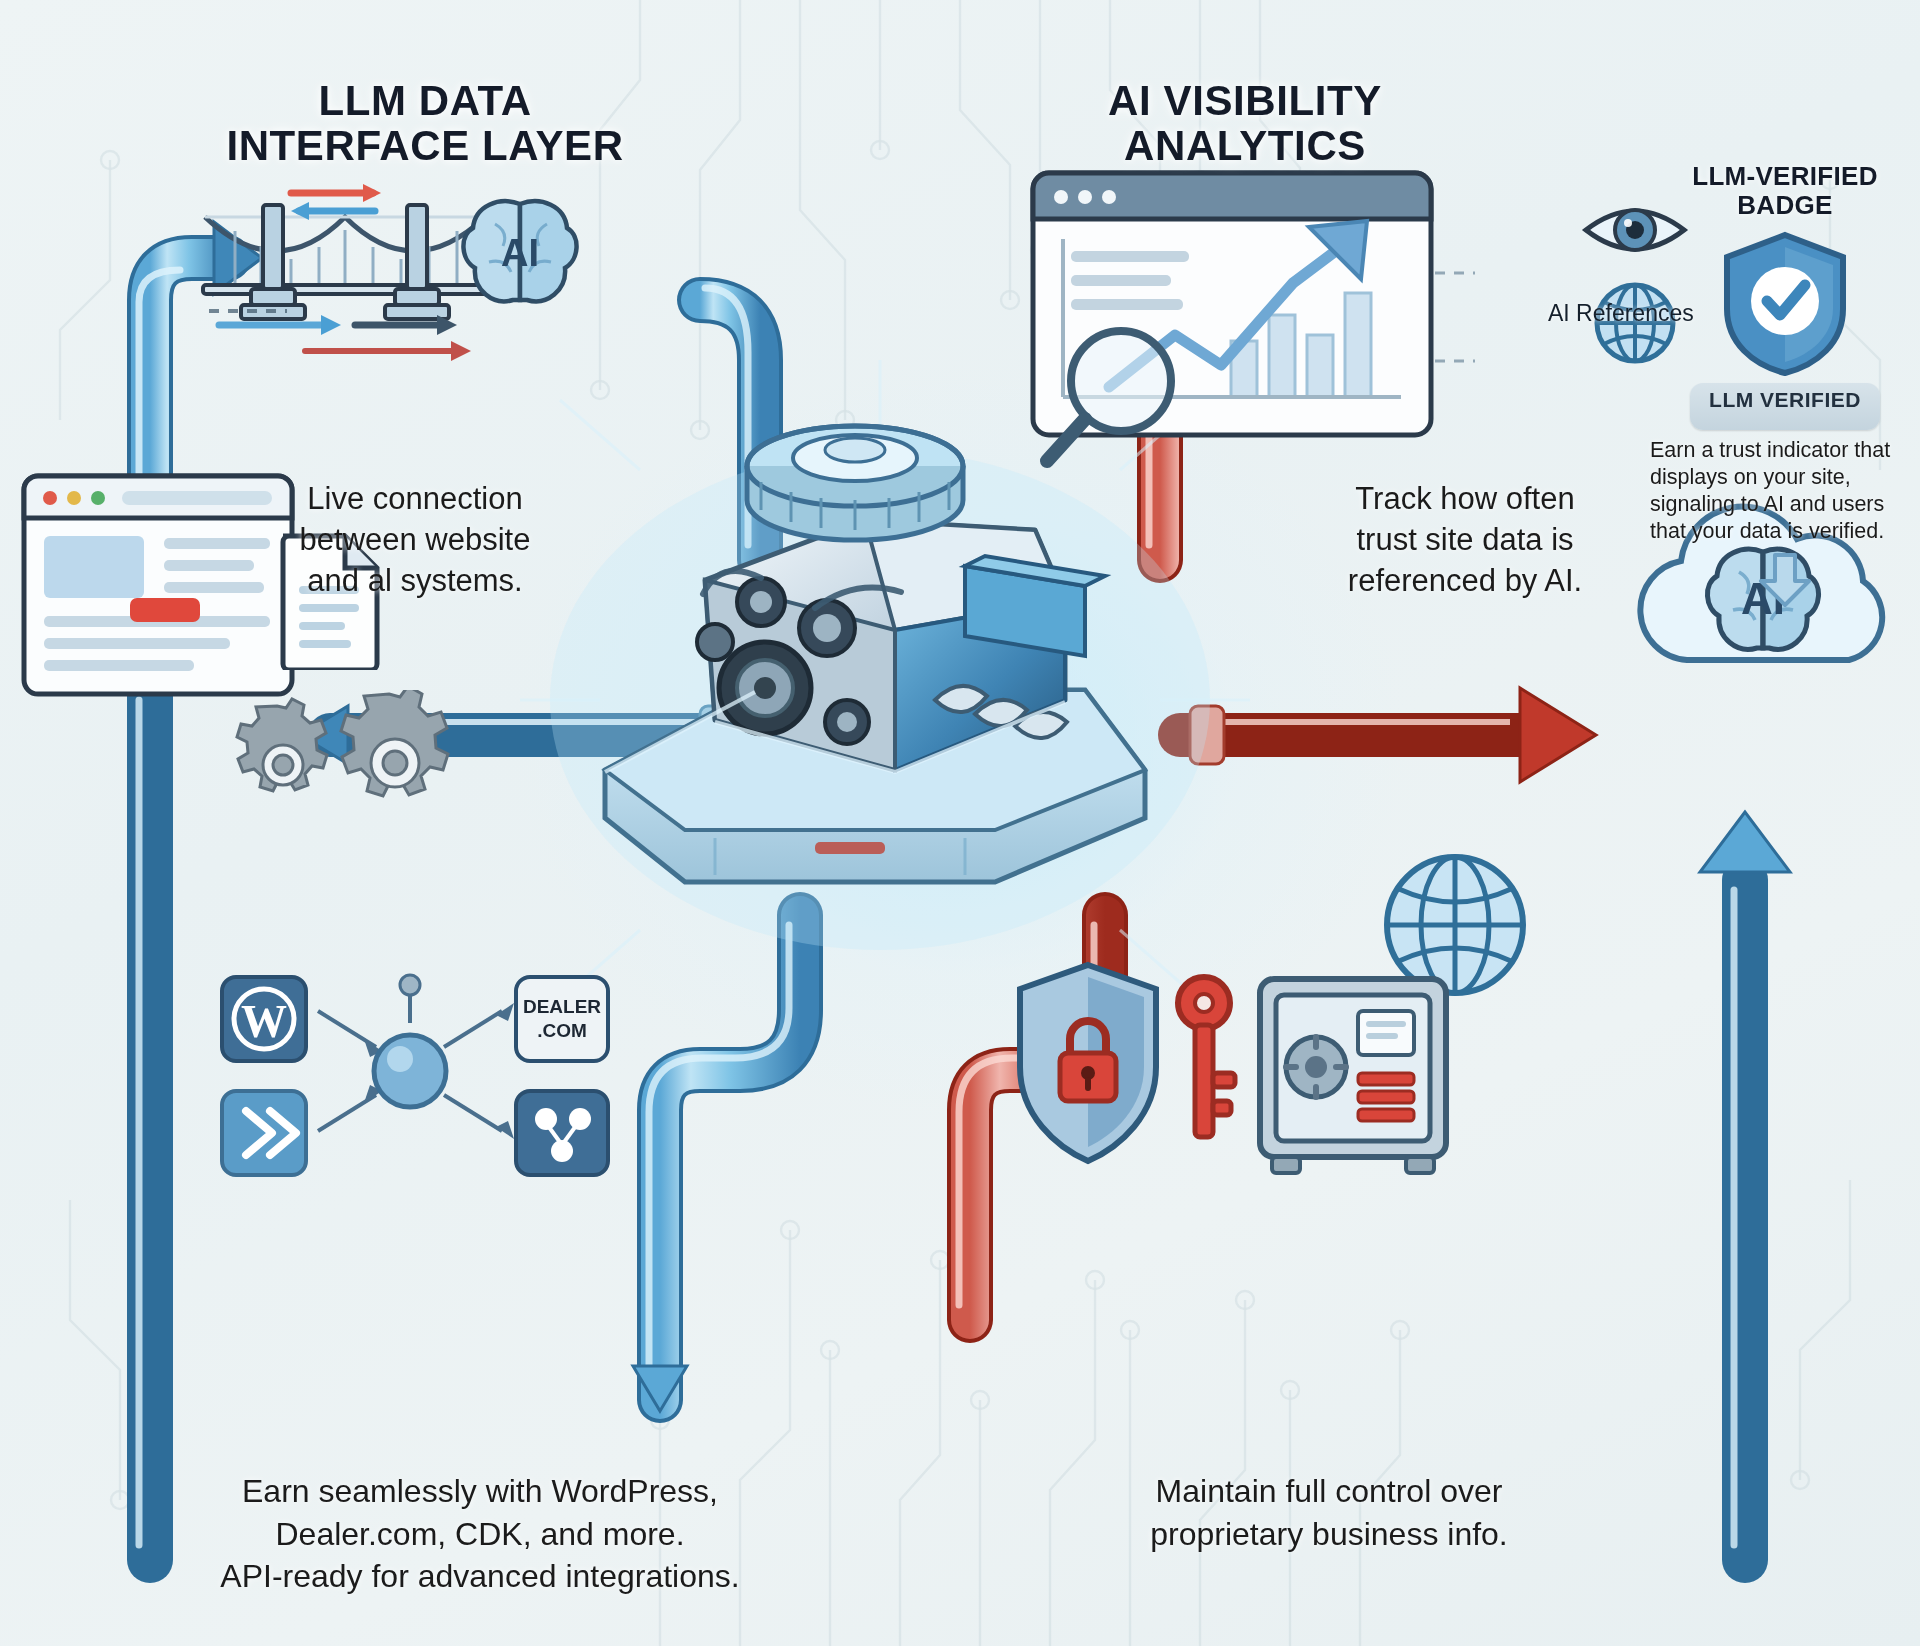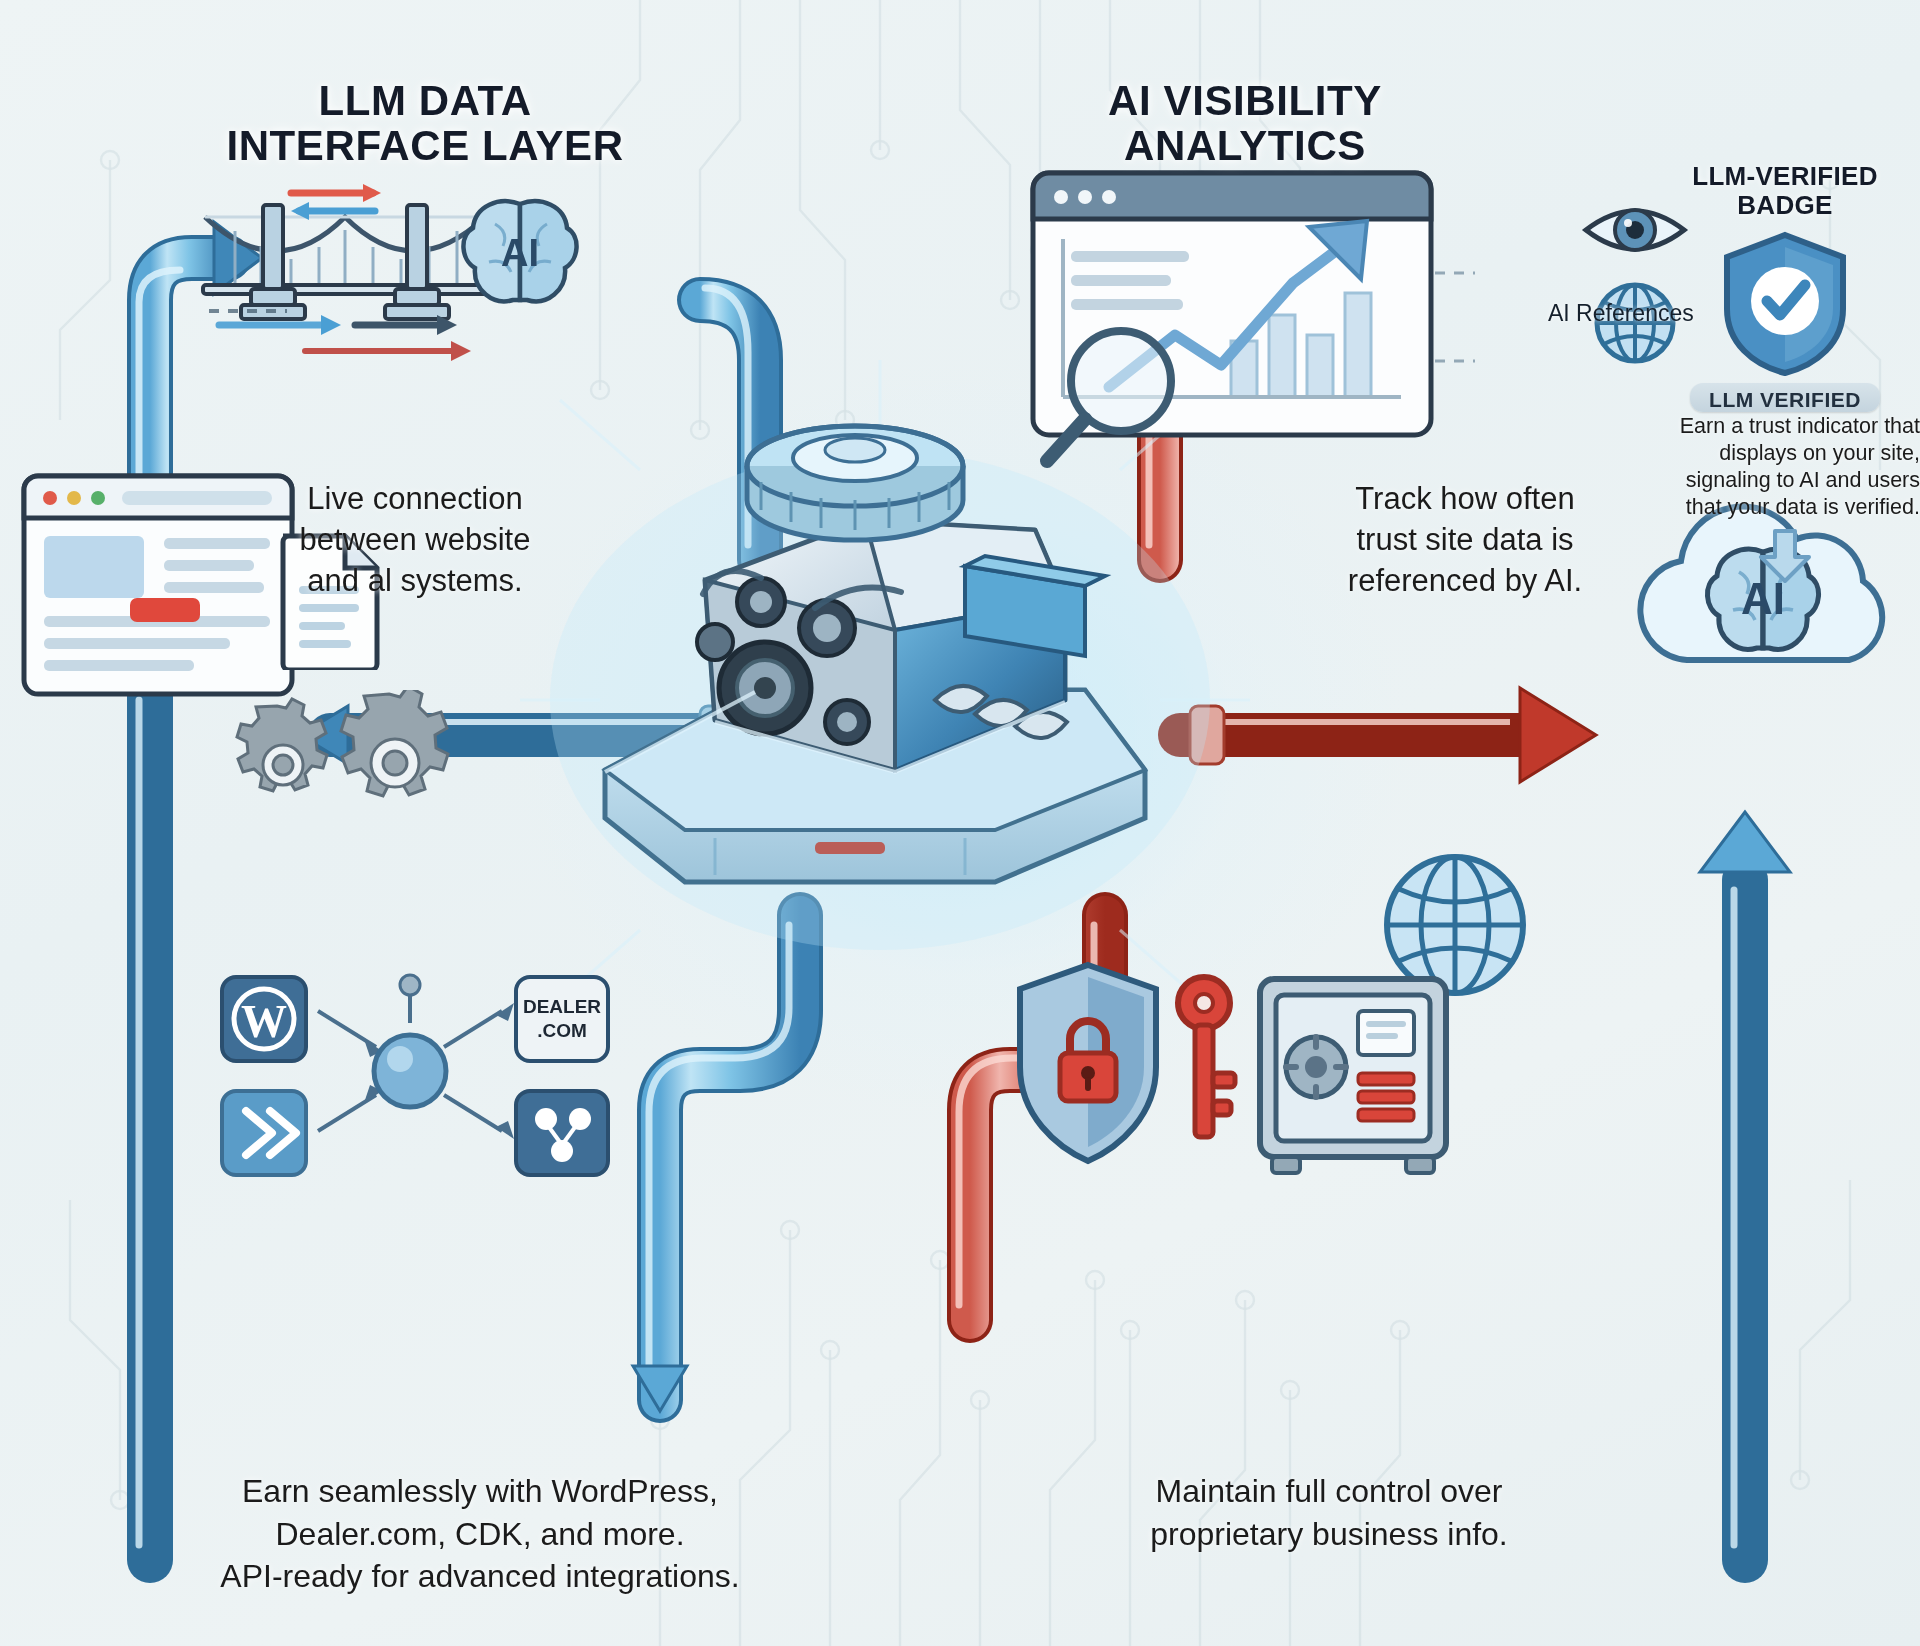--- a/index.html
+++ b/index.html
@@ -75,26 +75,26 @@
   #verified-pill {
     margin: 6px auto 0;
     width: 190px;
     text-align: center;
     font-weight: 700;
     font-size: 21px;
     letter-spacing: 0.5px;
     color: #22303f;
     background: linear-gradient(180deg, #d7e3ea 0%, #c4d4de 100%);
     border-radius: 13px;
-    padding: 5px 0 0;
+    padding: 5px 0 18px;
     box-shadow: 0 1px 2px rgba(0,0,0,0.14);
   }
   #badge-desc {
-    margin-top: 1px;
-    text-align: right;
+    margin-top: 7px;
+    text-align: left;
     font-size: 21.5px;
     line-height: 1.26;
     color: #1b1b1b;
     text-shadow: 0 0 5px rgba(255,255,255,0.9);
     white-space: pre-line;
   }
   #badge-arrow-down { display: flex; justify-content: center; margin-top: 6px; }
 
   
   #ai-references-label {

